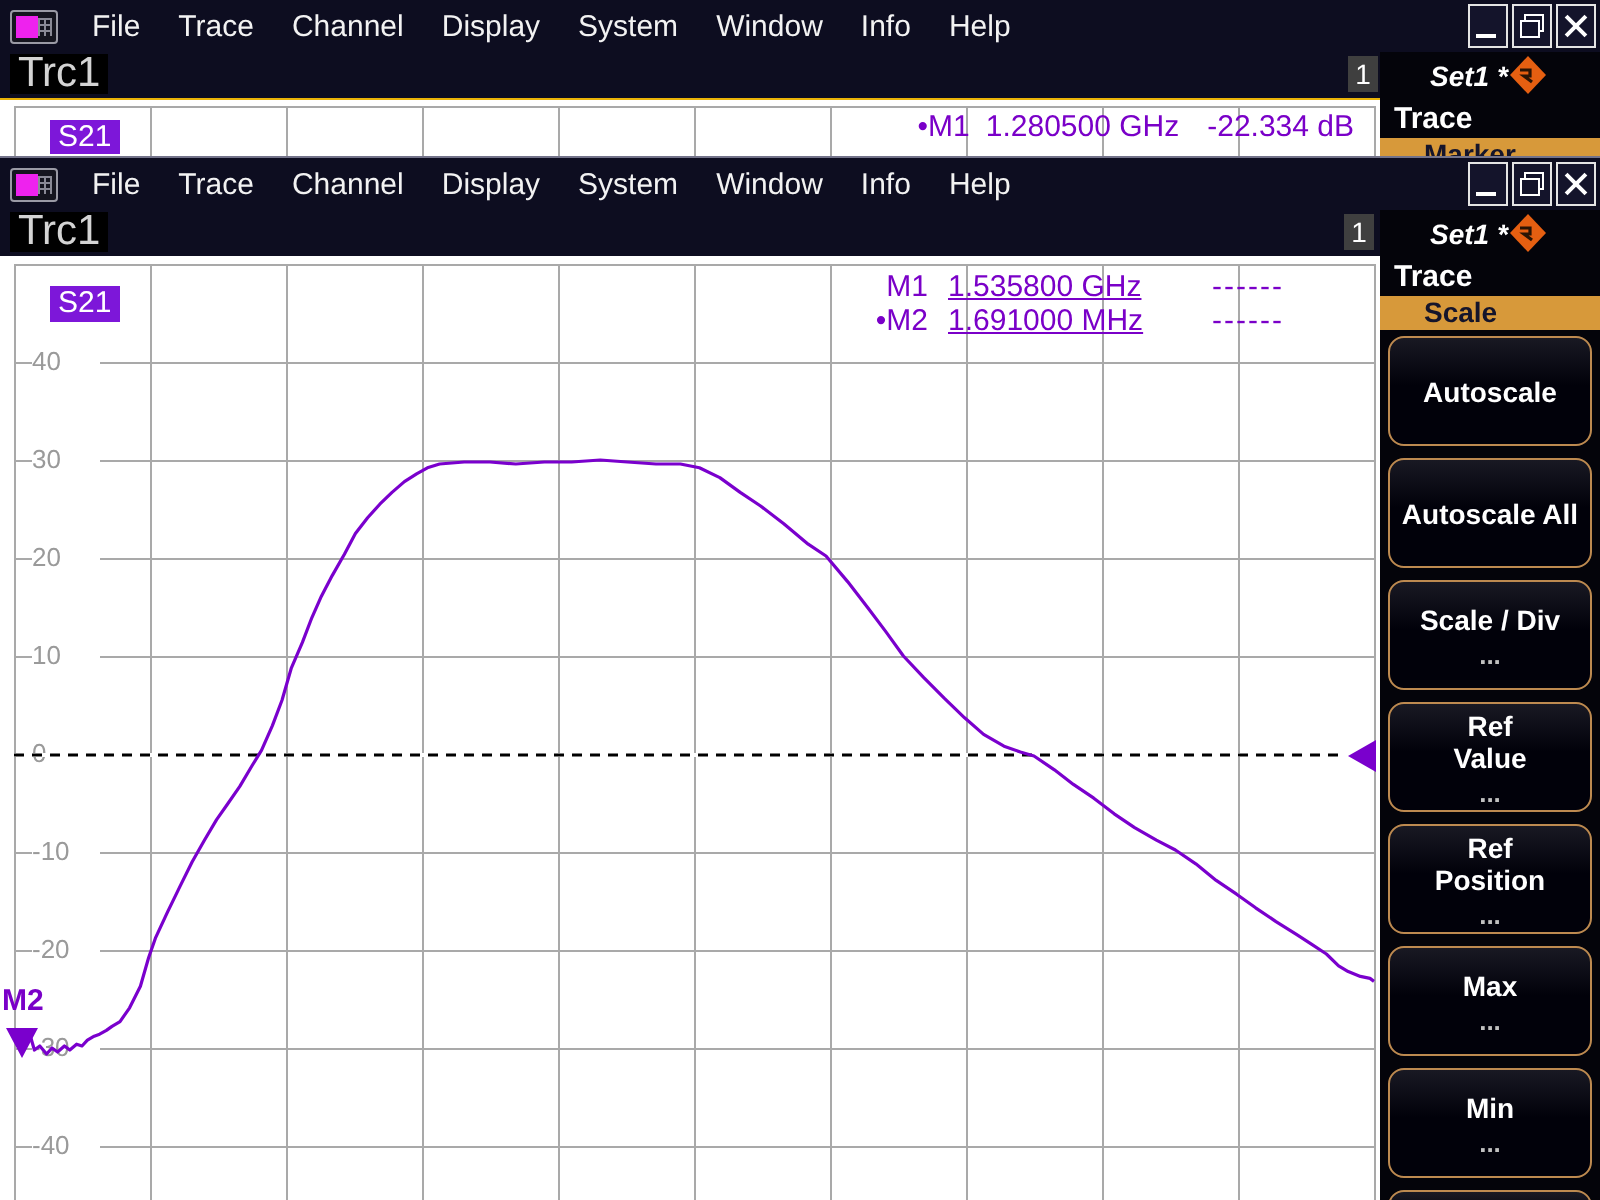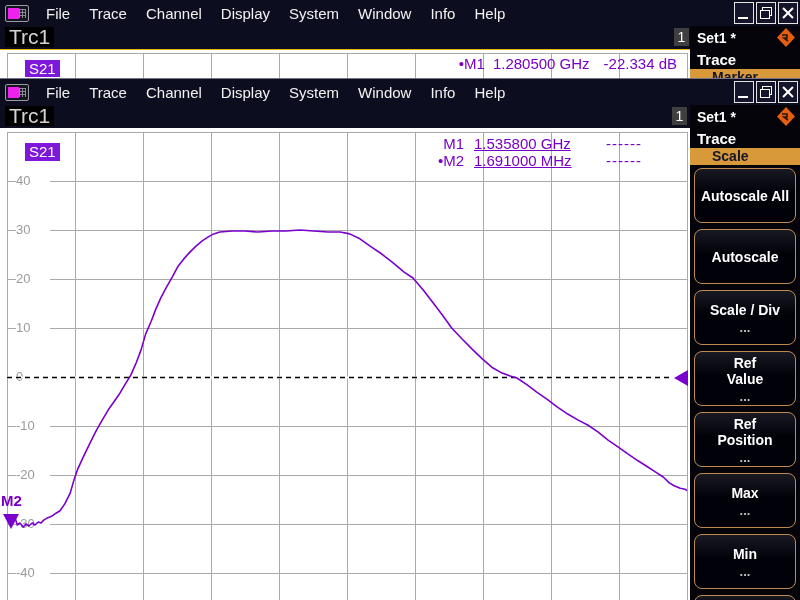--- a/index.html
+++ b/index.html
@@ -26,21 +26,21 @@
   .g-cls::after { transform:rotate(-45deg); }
 
   .tracebar { position:absolute; left:0; width:800px; height:23px; background:#0d0d20; }
   .tbox { position:absolute; top:1px; height:20px; background:#000; color:#d4d4d4; font-size:21px; line-height:20px; padding:0 4px; white-space:nowrap; }
   .s21chip { background:#7d17d9; color:#fff; padding:0 4px; margin-right:6px; }
   .calgap { margin-left:22px; }
   .chbadge { position:absolute; top:2px; left:672px; width:15px; height:18px; background:#3f3f3f; color:#fff; font-size:14px; line-height:18px; text-align:center; }
 
   
   .panel { position:absolute; left:690px; width:110px; background:#04040a; }
-  .setrow { display:flex; align-items:center; justify-content:space-between; padding:0 4px 0 7px; height:23px; }
+  .setrow { display:flex; align-items:center; justify-content:flex-start; padding:0 4px 0 25px; height:23px;font-style:italic; }
   .setname { color:#fff; font-size:14px; font-weight:bold; }
   .grouplbl { color:#fff; font-size:15px; font-weight:bold; padding:2px 0 1px 7px; }
   .tabbar { height:17px; background:#d7993a; color:#15152b; font-size:14px; font-weight:bold; line-height:17px; padding-left:22px; }
   .softkeys { padding:3px 4px 0 4px; }
   .sk { width:102px; height:55px; margin-bottom:6px; background:linear-gradient(#191923,#01010a 45%); border:1px solid #bd8a50; border-radius:8px;
         display:flex; flex-direction:column; align-items:center; justify-content:center; color:#fff; font-size:14px; font-weight:bold; line-height:16px; }
   .sk .dots { font-weight:bold; color:#c0c0c0; font-size:13px; line-height:13px; margin-top:3px; }
   .sk.partial { height:30px; }
 
   
@@ -202,24 +202,24 @@
         <span class="setname">Set1 *</span>
         <svg width="20" height="21" viewBox="0 0 20 21">
             <polygon points="10,1 19,10.5 10,20 1,10.5" fill="#e55f11"></polygon>
             <path d="M6 8 L11 8 L11 11 L8 11 L12 14" stroke="#2a1505" stroke-width="1.6" fill="none"></path>
           </svg>
       </div>
       <div class="grouplbl">Trace</div>
       <div class="tabbar">Scale</div>
       <div class="softkeys">
         <div class="sk">
+            <span>Autoscale</span>
+          </div>
+        <div class="sk">
             <span>Autoscale All</span>
-          </div>
-        <div class="sk">
-            <span>Autoscale</span>
           </div>
         <div class="sk">
             <span>Scale / Div</span>
             <span class="dots">...</span>
           </div>
         <div class="sk">
             <span>Ref</span>
             <span>Value</span>
             <span class="dots">...</span>
           </div>

